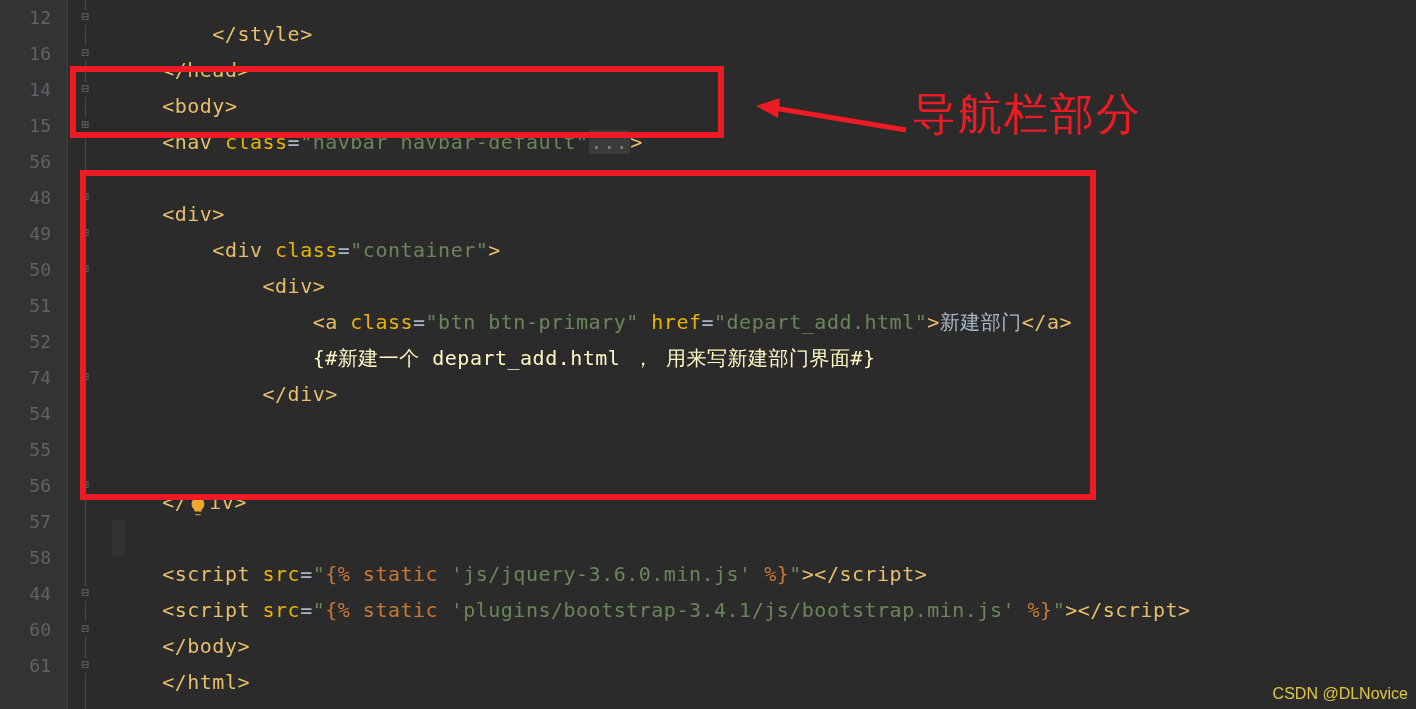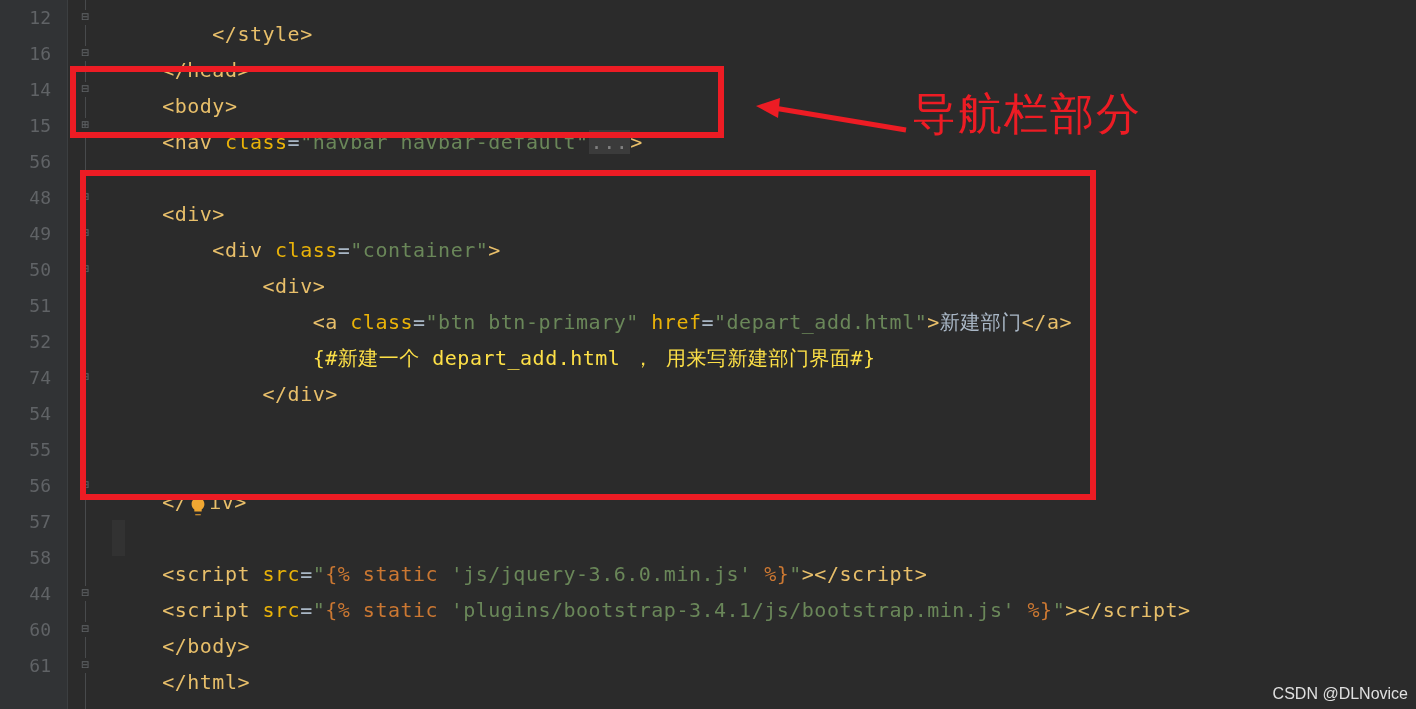--- a/index.html
+++ b/index.html
@@ -65,21 +65,21 @@
     height: 36px;
     line-height: 36px;
     white-space: pre;
     letter-spacing: 0.5px;
   }
   .tag   { color: #e8bf6a; }
   .attr  { color: #eab308; }
   .str   { color: #6a8759; }
   .fold  { color: #808080; background:#3b3b3b; padding:0 2px;}
   .txt   { color: #a9b7c6; }
-  .cmt   { color: #fde047; }
+  .cmt   { color: #fef9c3; }
   .tpl   { color: #cc7832; }
 
   
   .box1 {
     position: absolute;
     left: 70px; top: 66px;
     width: 654px; height: 72px;
     border: 6px solid #ed1c24;
     pointer-events: none;
   }
@@ -110,21 +110,21 @@
     display:inline-block;
     width:22px;height:22px;
     vertical-align:middle;
     color:#f0a732;
   }
   .watermark {
     position:absolute;
     right: 8px; bottom: 6px;
     font-family: sans-serif;
     font-size: 16px;
-    color: #ffffff;
+    color: #fde047;
     opacity: 0.85;
   }
   .sel { background:#323232; display:inline-block; height:36px;}
 </style>
 </head>
 <body>
 
 <div class="editor">
   <div class="gutter">
     <div class="ln">12</div>

